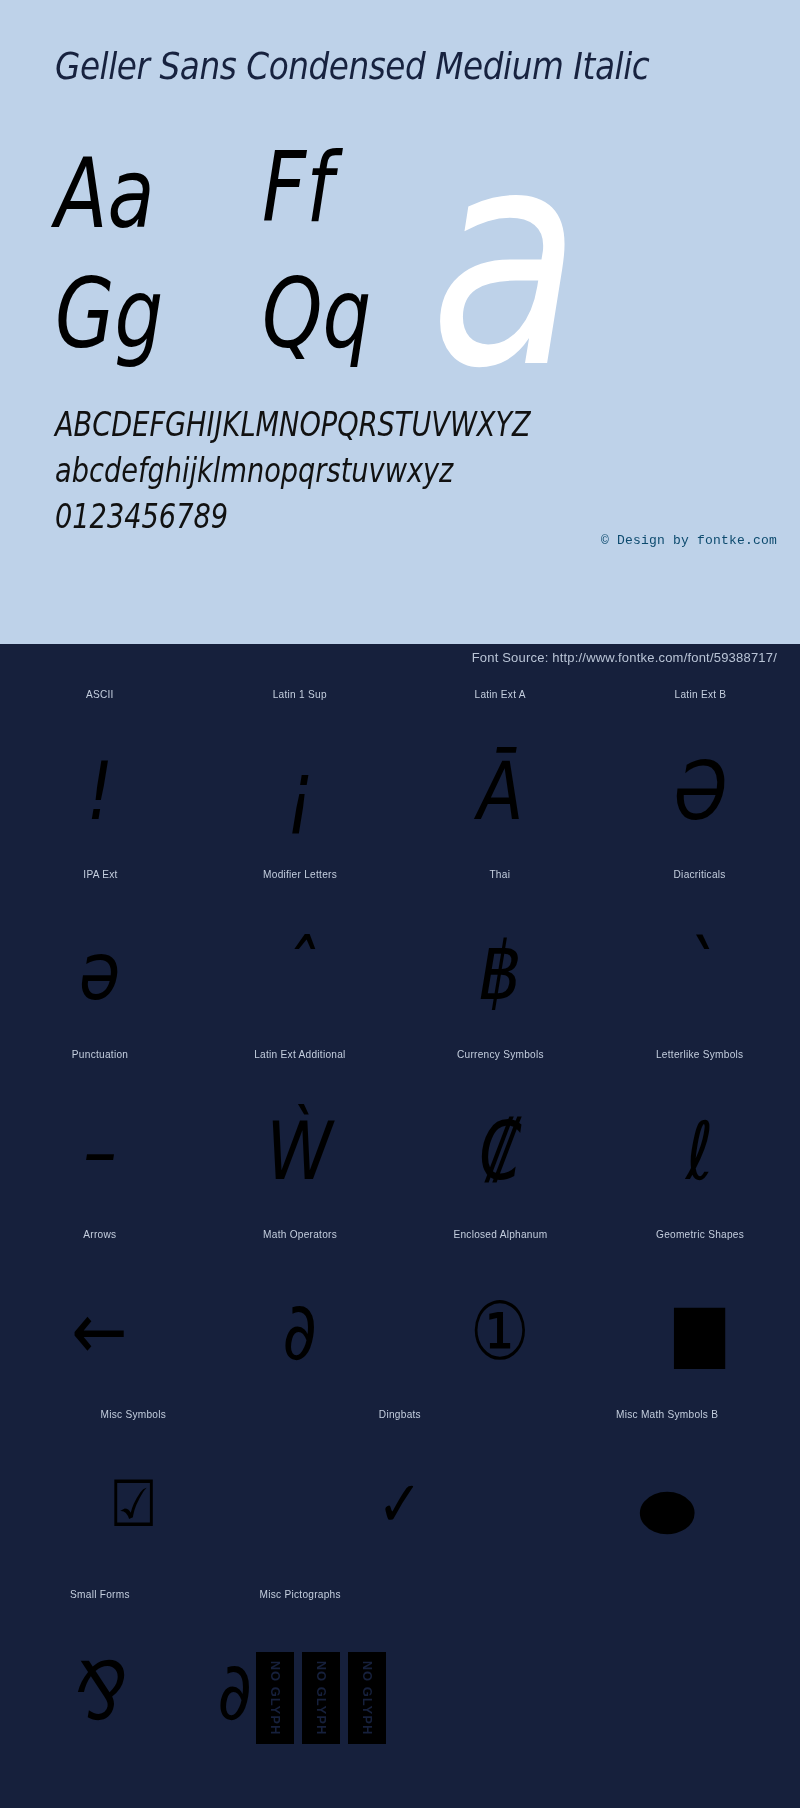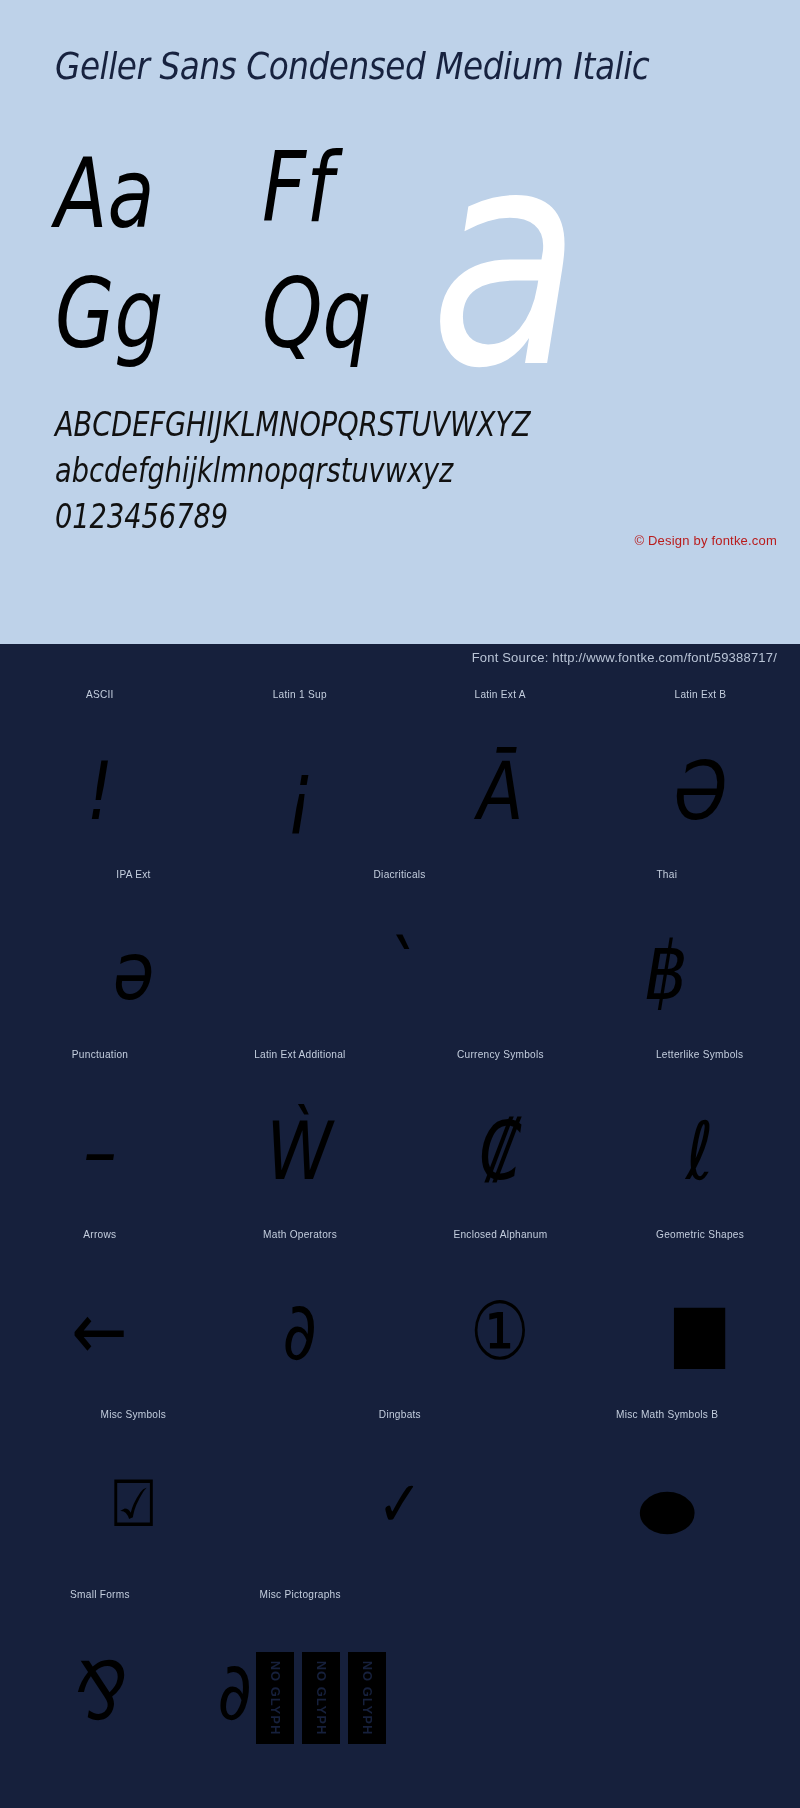--- a/index.html
+++ b/index.html
@@ -100,23 +100,23 @@
   .alpha-digits {
     top: 496px;
     font-size: 34px;
     transform: scaleX(0.80);
   }
 
   .credit {
     position: absolute;
     right: 23px;
     top: 533px;
-    font-family: Liberation Sans, sans-serif;
+    font-family: Liberation Mono, monospace;
     font-size: 13px;
-    color: #b91c1c;
+    color: #0c4a6e;
     letter-spacing: 0.2px;
     white-space: nowrap;
   }
 
   
   .source-bar {
     position: relative;
     width: 800px;
     height: 32px;
     background: #16203c;
@@ -268,26 +268,30 @@
       <div class="cell-glyph">Ə</div>
     </div>
   </div>
 
   <div class="grid-row">
     <div class="grid-cell">
       <div class="cell-label">IPA Ext</div>
       <div class="cell-glyph">ə</div>
     </div>
     <div class="grid-cell">
+      <div class="cell-label">Modifier Letters</div>
+      <div class="cell-glyph">ˆ</div>
+    </div>
+    <div class="grid-cell">
+      <div class="cell-label">Thai</div>
+      <div class="cell-glyph">฿</div>
+    </div>
+    <div class="grid-cell">
       <div class="cell-label">Diacriticals</div>
       <div class="cell-glyph">ˋ</div>
-    </div>
-    <div class="grid-cell">
-      <div class="cell-label">Thai</div>
-      <div class="cell-glyph">฿</div>
     </div>
   </div>
 
   <div class="grid-row">
     <div class="grid-cell">
       <div class="cell-label">Punctuation</div>
       <div class="cell-glyph">–</div>
     </div>
     <div class="grid-cell">
       <div class="cell-label">Latin Ext Additional</div>

